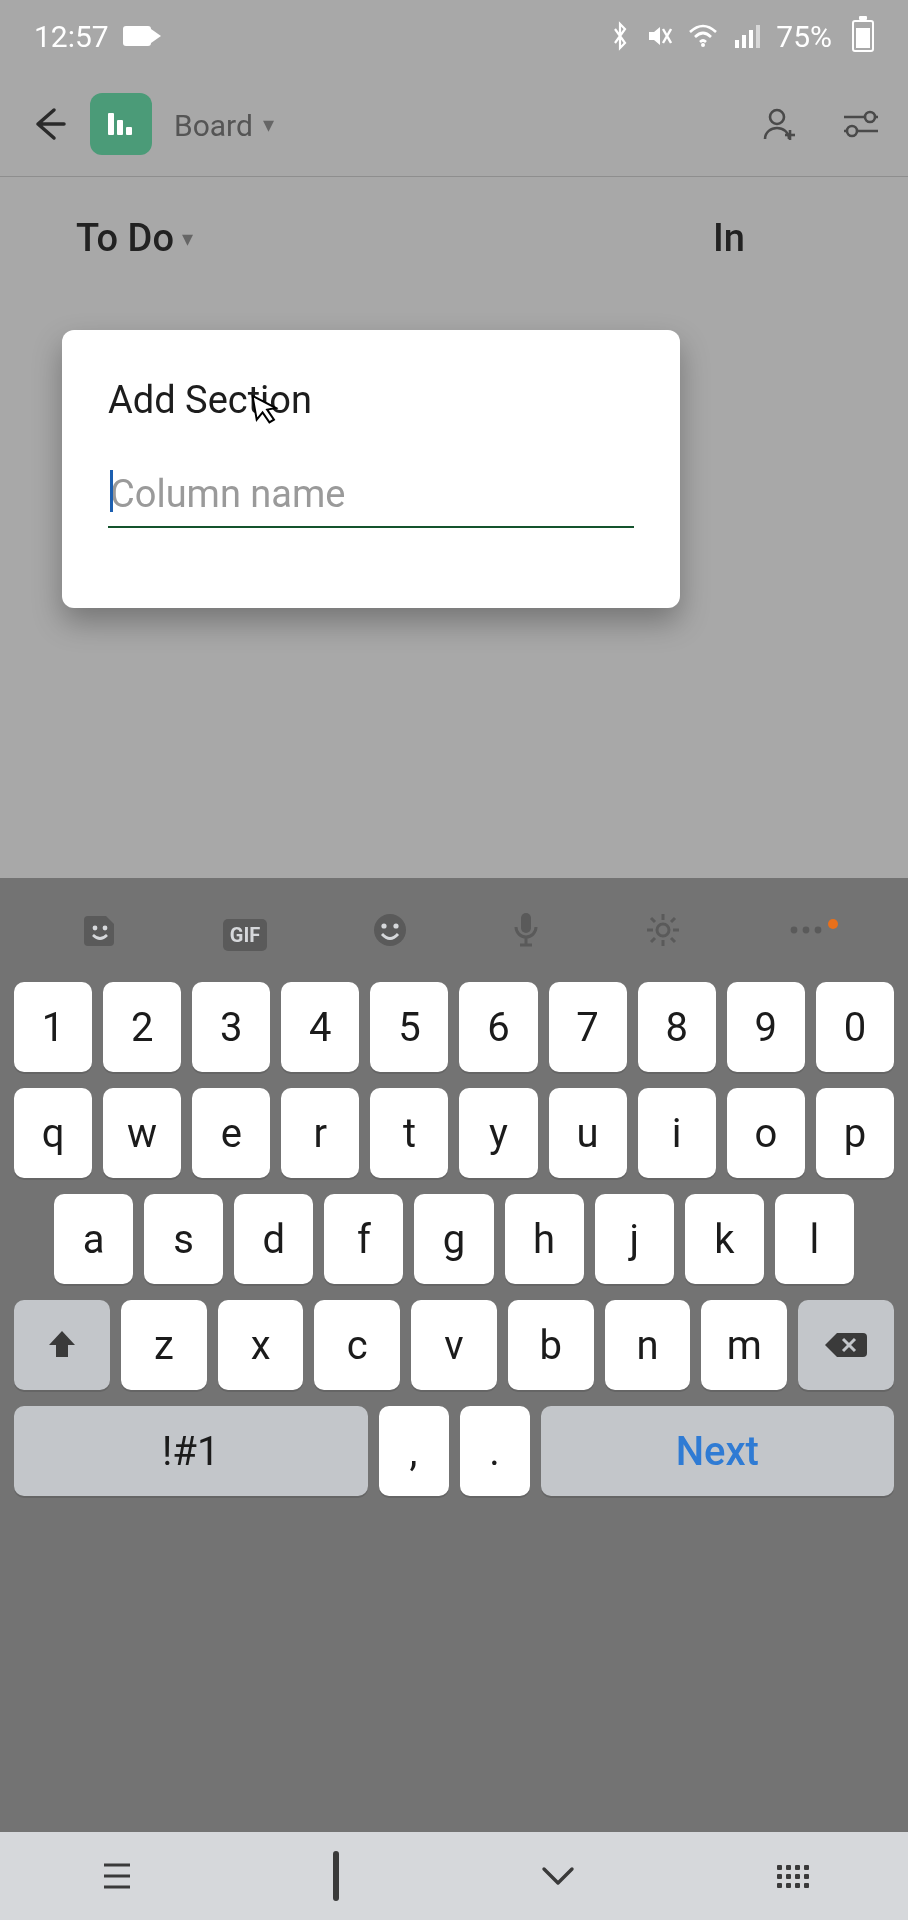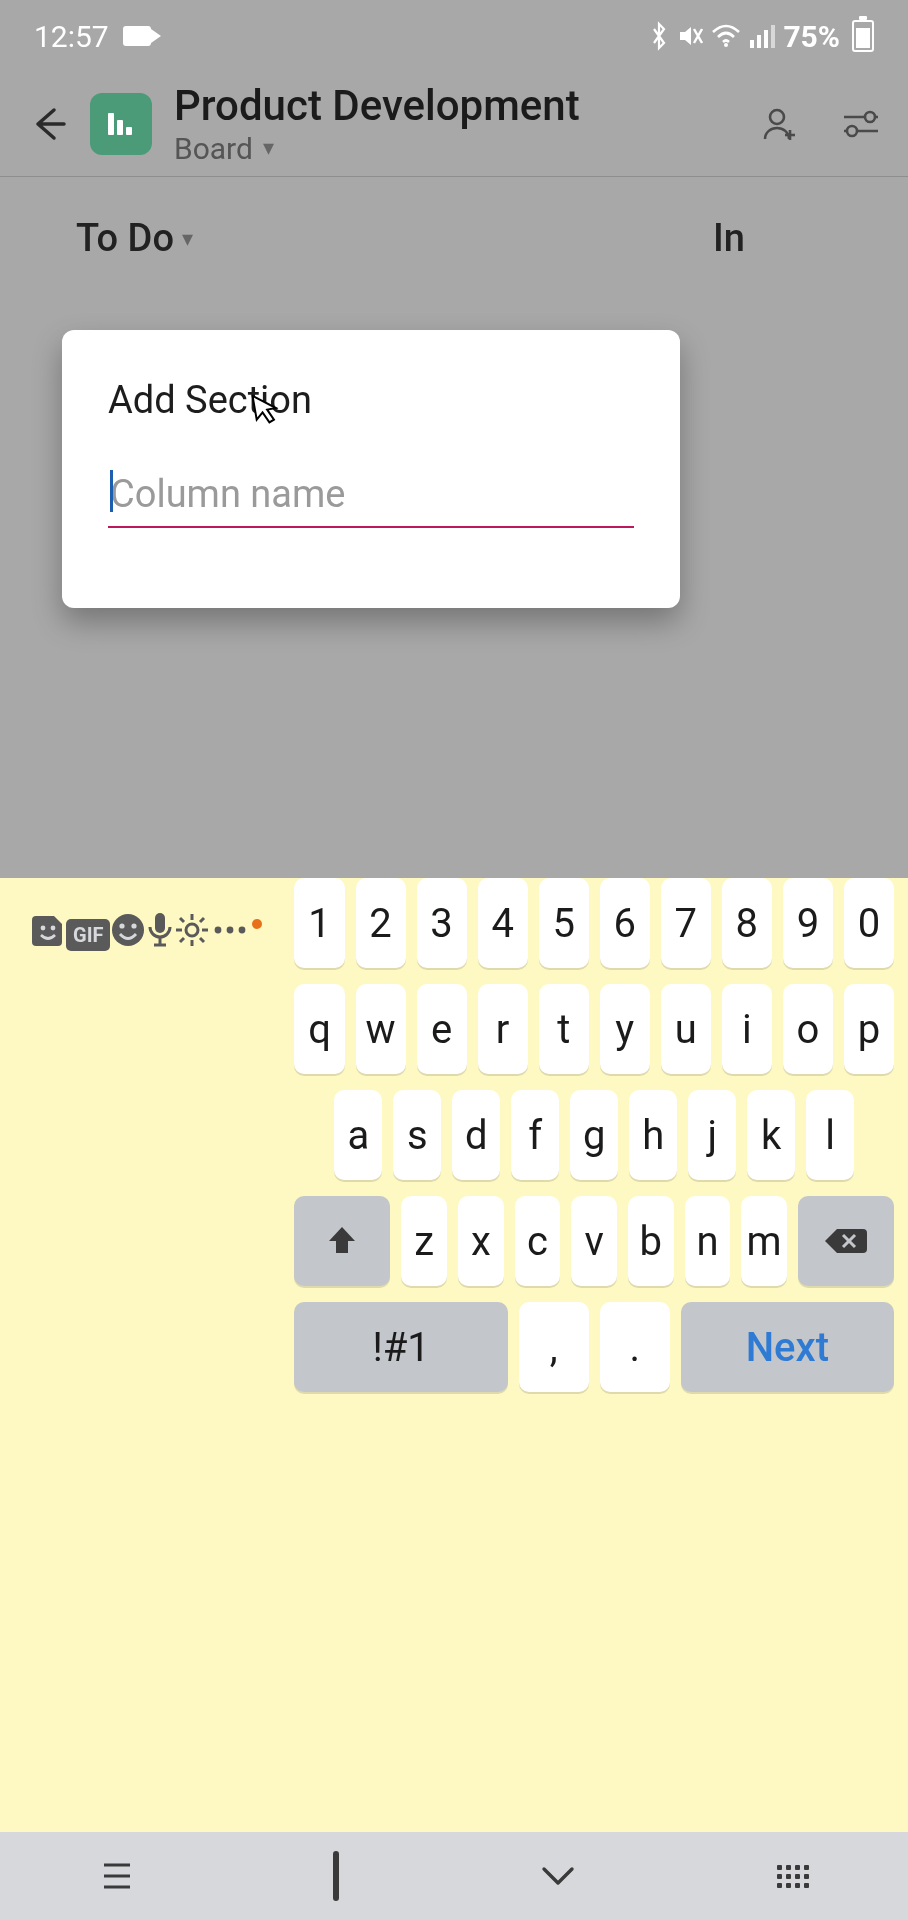--- a/index.html
+++ b/index.html
@@ -1,21 +1,21 @@
 <!DOCTYPE html>
 <html><head>
 <meta charset="utf-8">
 <style>
   * { margin:0; padding:0; box-sizing:border-box; font-family:-apple-system,Roboto,Arial,sans-serif; -webkit-font-smoothing:antialiased; }
   html,body { width:908px; height:1920px; background:#a8a8a8; overflow:hidden; position:relative; }
 
   
   .status-bar { position:absolute; top:0; left:0; right:0; height:72px; display:flex; align-items:center; padding:0 34px; color:#ffffff; font-size:30px; font-weight:400; }
   .status-left { display:flex; align-items:center; gap:14px; }
-  .status-right { margin-left:auto; display:flex; align-items:center; gap:8px;font-weight:bold; }
+  .status-right { margin-left:auto; display:flex; align-items:center; gap:16px; }
   .camcorder-icon { width:28px; height:20px; background:#fff; border-radius:3px; position:relative; }
   .camcorder-icon::after { content:""; position:absolute; right:-10px; top:3px; border-left:10px solid #fff; border-top:7px solid transparent; border-bottom:7px solid transparent; }
   .batt { display:inline-block; width:22px; height:32px; border:2px solid #fff; border-radius:3px; position:relative; margin-left:4px; }
   .batt::before { content:""; position:absolute; top:-6px; left:5px; width:8px; height:4px; background:#fff; border-radius:1px; }
   .batt::after { content:""; position:absolute; left:2px; right:2px; bottom:2px; height:70%; background:#fff; }
 
   
   .app-header { position:absolute; top:72px; left:0; right:0; height:104px; display:flex; align-items:center; padding:0 28px; gap:22px; }
   .back-arrow { font-size:42px; color:#2a2a2a; }
   .app-icon { width:62px; height:62px; border-radius:12px; background:#4b9b78; display:flex; align-items:center; justify-content:center; }
@@ -33,32 +33,32 @@
   .divider { position:absolute; top:176px; left:0; right:0; height:1px; background:#8e8e8e; }
 
   
   .columns-row { position:absolute; top:216px; left:0; right:0; padding:0 0 0 76px; display:flex; gap:520px; font-size:38px; color:#222; font-weight:500; }
   .col-head { display:flex; align-items:center; gap:8px; }
 
   
   .modal { position:absolute; top:330px; left:62px; width:618px; background:#ffffff; border-radius:12px; box-shadow:0 14px 30px rgba(0,0,0,.30); padding:48px 46px 32px 46px; }
   .modal-title { font-size:38px; color:#1d1d1d; font-weight:400; margin-bottom:44px; }
   .input-wrap { position:relative; margin-bottom:48px; }
-  .input-wrap input { width:100%; border:none; border-bottom:2px solid #be185d; font-size:38px; padding:6px 2px 10px 2px; outline:none; background:transparent; color:#0369a1; }
+  .input-wrap input { width:100%; border:none; border-bottom:2px solid #14532d; font-size:38px; padding:6px 2px 10px 2px; outline:none; background:transparent; color:#0369a1; }
   .input-wrap input::placeholder { color:#9a9a9a; }
   .caret { position:absolute; left:2px; top:4px; width:3px; height:42px; background:#1c5fb0; animation:blink 1.1s step-end infinite; }
   @keyframes blink { 50%{opacity:0;} }
   .modal-actions { display:flex; justify-content:flex-end; gap:58px; font-size:32px; font-weight:600; letter-spacing:.5px; }
   .btn-cancel { color:#2e5a8e; }
   .btn-done { color:#8b8b8b; }
 
   .cursor-arrow { position:absolute; top:392px; left:252px; font-size:30px; color:#000; transform:rotate(-10deg); }
 
   
-  .keyboard { position:absolute; top:878px; left:0; right:0; bottom:0; background:#fef9c3; display:flex; flex-direction:row; }
+  .keyboard { position:absolute; top:878px; left:0; right:0; bottom:0; background:#737373; display:flex; flex-direction:column; }
   .kbd-toolbar { height:104px; display:flex; align-items:center; justify-content:space-around; padding:0 30px; }
   .kbd-toolbar .tool { color:#5a5a5a; font-size:34px; position:relative; }
   .dot-badge { position:absolute; top:-4px; right:-12px; width:10px; height:10px; background:#e8701b; border-radius:50%; }
   .gif-badge { background:#5a5a5a; color:#d6d8db; font-size:20px; font-weight:700; padding:4px 7px; border-radius:5px; }
 
   .kbd-rows { flex:1; padding:0 14px 8px 14px; display:flex; flex-direction:column; gap:16px; }
   .kbd-row { display:flex; gap:11px; }
   .key { flex:1; height:90px; background:#ffffff; border-radius:10px; display:flex; align-items:center; justify-content:center; font-size:40px; color:#1b1b1b; box-shadow:0 2px 0 rgba(0,0,0,.12); }
   .key.shadowed { background:#c3c6ca; }
   .key.small { flex:0 0 96px; }
@@ -126,21 +126,20 @@
       </svg>
   </span>
   <span class="app-icon">
     <span class="app-icon-inner">
         <span></span>
         <span></span>
         <span></span>
       </span>
   </span>
   <div class="title-block">
-    <span class="title-main">Product Development</span>
     <span class="title-sub">
       <span>Board</span>
       <span class="chev-down">▾</span>
     </span>
   </div>
   <div class="header-actions">
     <span class="person-add">
       <svg width="36" height="36" viewBox="0 0 36 36">
           <circle cx="15" cy="11" r="7" fill="none" stroke="#4a4a4a" stroke-width="2.6"></circle>
           <path d="M3 33c0-7 6-11 12-11s12 4 12 11" fill="none" stroke="#4a4a4a" stroke-width="2.6"></path>

